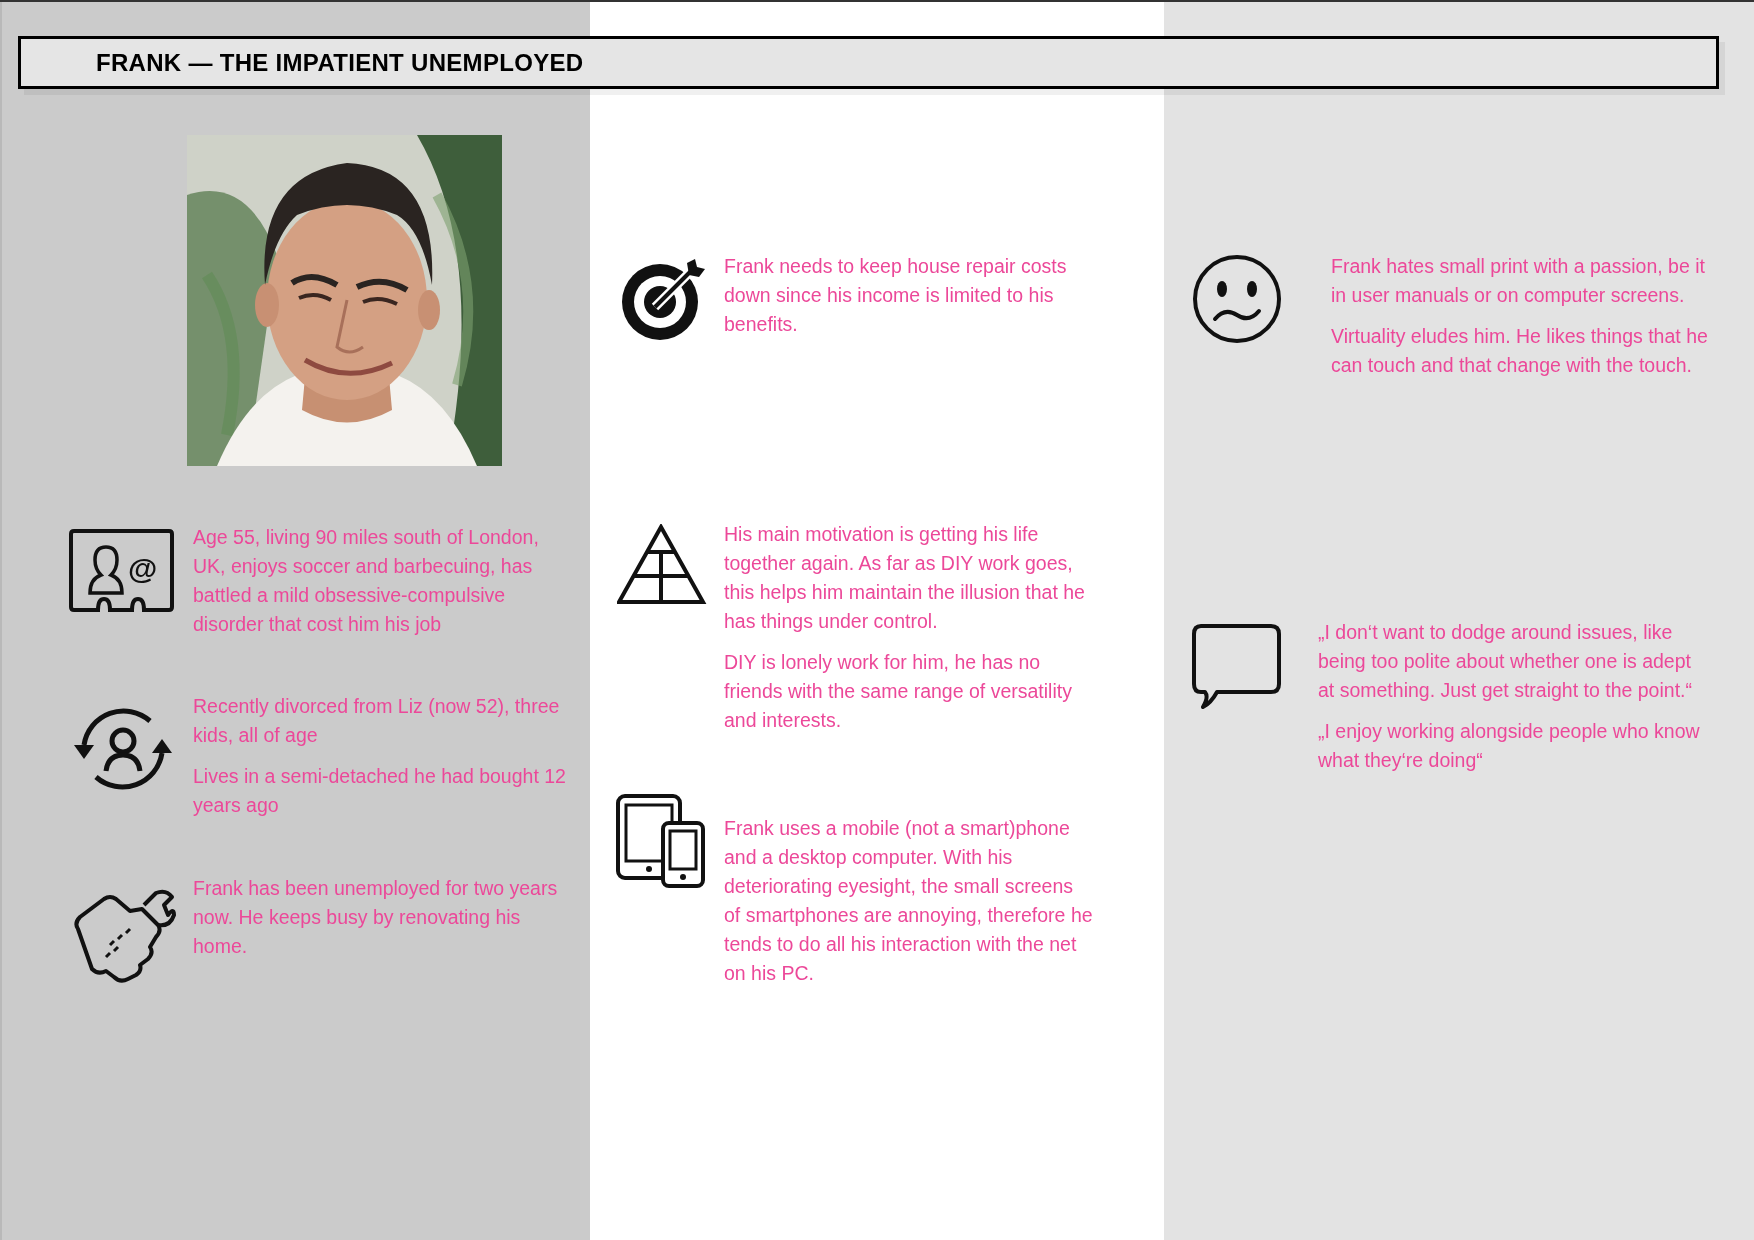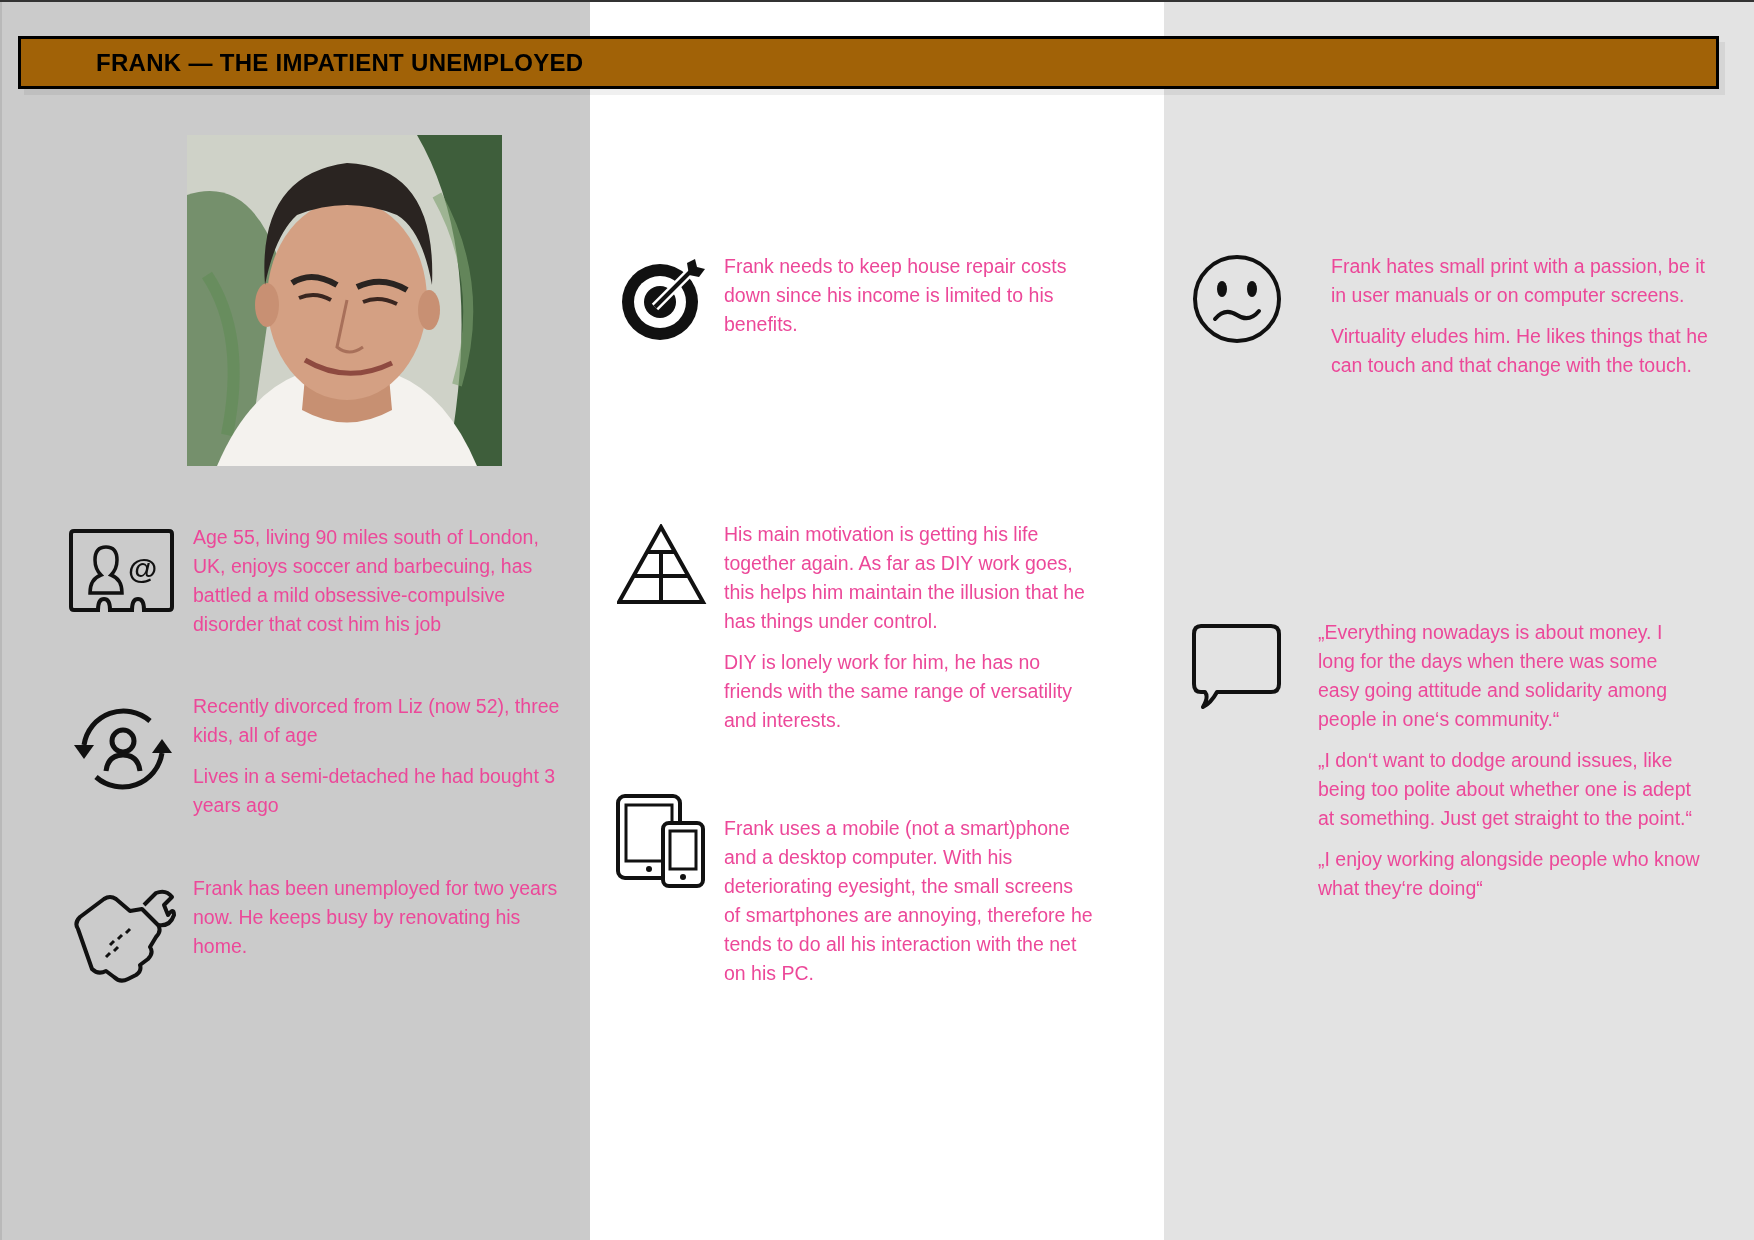--- a/index.html
+++ b/index.html
@@ -9,21 +9,21 @@
     background:#fff;
   }
   .col { position:absolute; top:0; height:1240px; }
   .col-left  { left:0; width:590px; background:#cbcbcb; border-left:2px solid #b9b9b9; box-sizing:border-box; }
   .col-mid   { left:590px; width:574px; background:#ffffff; }
   .col-right { left:1164px; width:590px; background:#e3e3e3; }
   .top-line { position:absolute; left:0; top:0; width:1754px; height:2px; background:#333; }
 
   .title-box {
     position:absolute; left:18px; top:36px; width:1695px; height:47px;
-    background:#a16207; border:3px solid #000;
+    background:#e5e5e5; border:3px solid #000;
     box-shadow:6px 6px 0 rgba(0,0,0,0.06);
   }
   .title-text {
     position:absolute; left:75px; top:10px;
     font-family:"Liberation Sans", sans-serif; font-weight:bold;
     font-size:24px; letter-spacing:0.3px; color:#000;
   }
 
   .photo {
     position:absolute; left:187px; top:135px; width:315px; height:331px; overflow:hidden;
@@ -94,21 +94,21 @@
     <path d="M78 18 A40 40 0 0 0 12 42" fill="none" stroke="#111" stroke-width="5"></path>
     <polygon points="2,42 22,42 12,56" fill="#111"></polygon>
     <path d="M24 74 A40 40 0 0 0 90 50" fill="none" stroke="#111" stroke-width="5"></path>
     <polygon points="80,50 100,50 90,36" fill="#111"></polygon>
     <circle cx="51" cy="38" r="11" fill="none" stroke="#111" stroke-width="5"></circle>
     <path d="M34 68 Q36 52 51 52 Q66 52 68 68" fill="none" stroke="#111" stroke-width="5"></path>
   </svg>
 </div>
 <div class="text" style="left:193px;top:692px;width:380px;">
   <p>Recently divorced from Liz (now 52), three kids, all of age</p>
-  <p>Lives in a semi-detached he had bought 3 years ago</p>
+  <p>Lives in a semi-detached he had bought 12 years ago</p>
 </div>
 
 <div class="icon" style="left:70px;top:885px;">
   <svg width="106" height="98" viewBox="0 0 106 98">
     <path d="M8 44 Q4 38 10 32 L34 14 Q40 10 46 14 L60 26 L72 24 L88 40 Q92 46 86 52 L80 62 Q84 68 78 74 L70 80 Q72 86 66 90 L58 94 Q50 98 44 92 L36 86 Q28 90 22 84 Z" fill="none" stroke="#111" stroke-width="4" stroke-linejoin="round"></path>
     <path d="M74 20 L86 8 Q96 4 102 12 L94 20 L98 30 Q104 22 104 30 Q100 42 88 40" fill="none" stroke="#111" stroke-width="4" stroke-linejoin="round"></path>
     <path d="M40 60 l4 -4 M48 54 l4 -4 M56 48 l4 -4 M36 72 l4 -4 M44 66 l4 -4" stroke="#111" stroke-width="3"></path>
   </svg>
 </div>
 <div class="text" style="left:193px;top:874px;width:380px;">
@@ -168,16 +168,15 @@
   <p>Frank hates small print with a passion, be it in user manuals or on computer screens.</p>
   <p>Virtuality eludes him. He likes things that he can touch and that change with the touch.</p>
 </div>
 
 <div class="icon" style="left:1191px;top:623px;">
   <svg width="92" height="86" viewBox="0 0 92 86">
     <path d="M10 3 H80 Q88 3 88 11 V61 Q88 69 80 69 H26 Q20 80 12 84 Q18 74 14 69 H10 Q3 69 3 61 V11 Q3 3 10 3Z" fill="none" stroke="#111" stroke-width="4" stroke-linejoin="round"></path>
   </svg>
 </div>
 <div class="text" style="left:1318px;top:618px;width:385px;">
-  <p>„Everything nowadays is about money. I long for the days when there was some easy going attitude and solidarity among people in one‘s community.“</p>
   <p>„I don‘t want to dodge around issues, like being too polite about whether one is adept at something. Just get straight to the point.“</p>
   <p>„I enjoy working alongside people who know what they‘re doing“</p>
 </div>
 
 </body></html>

